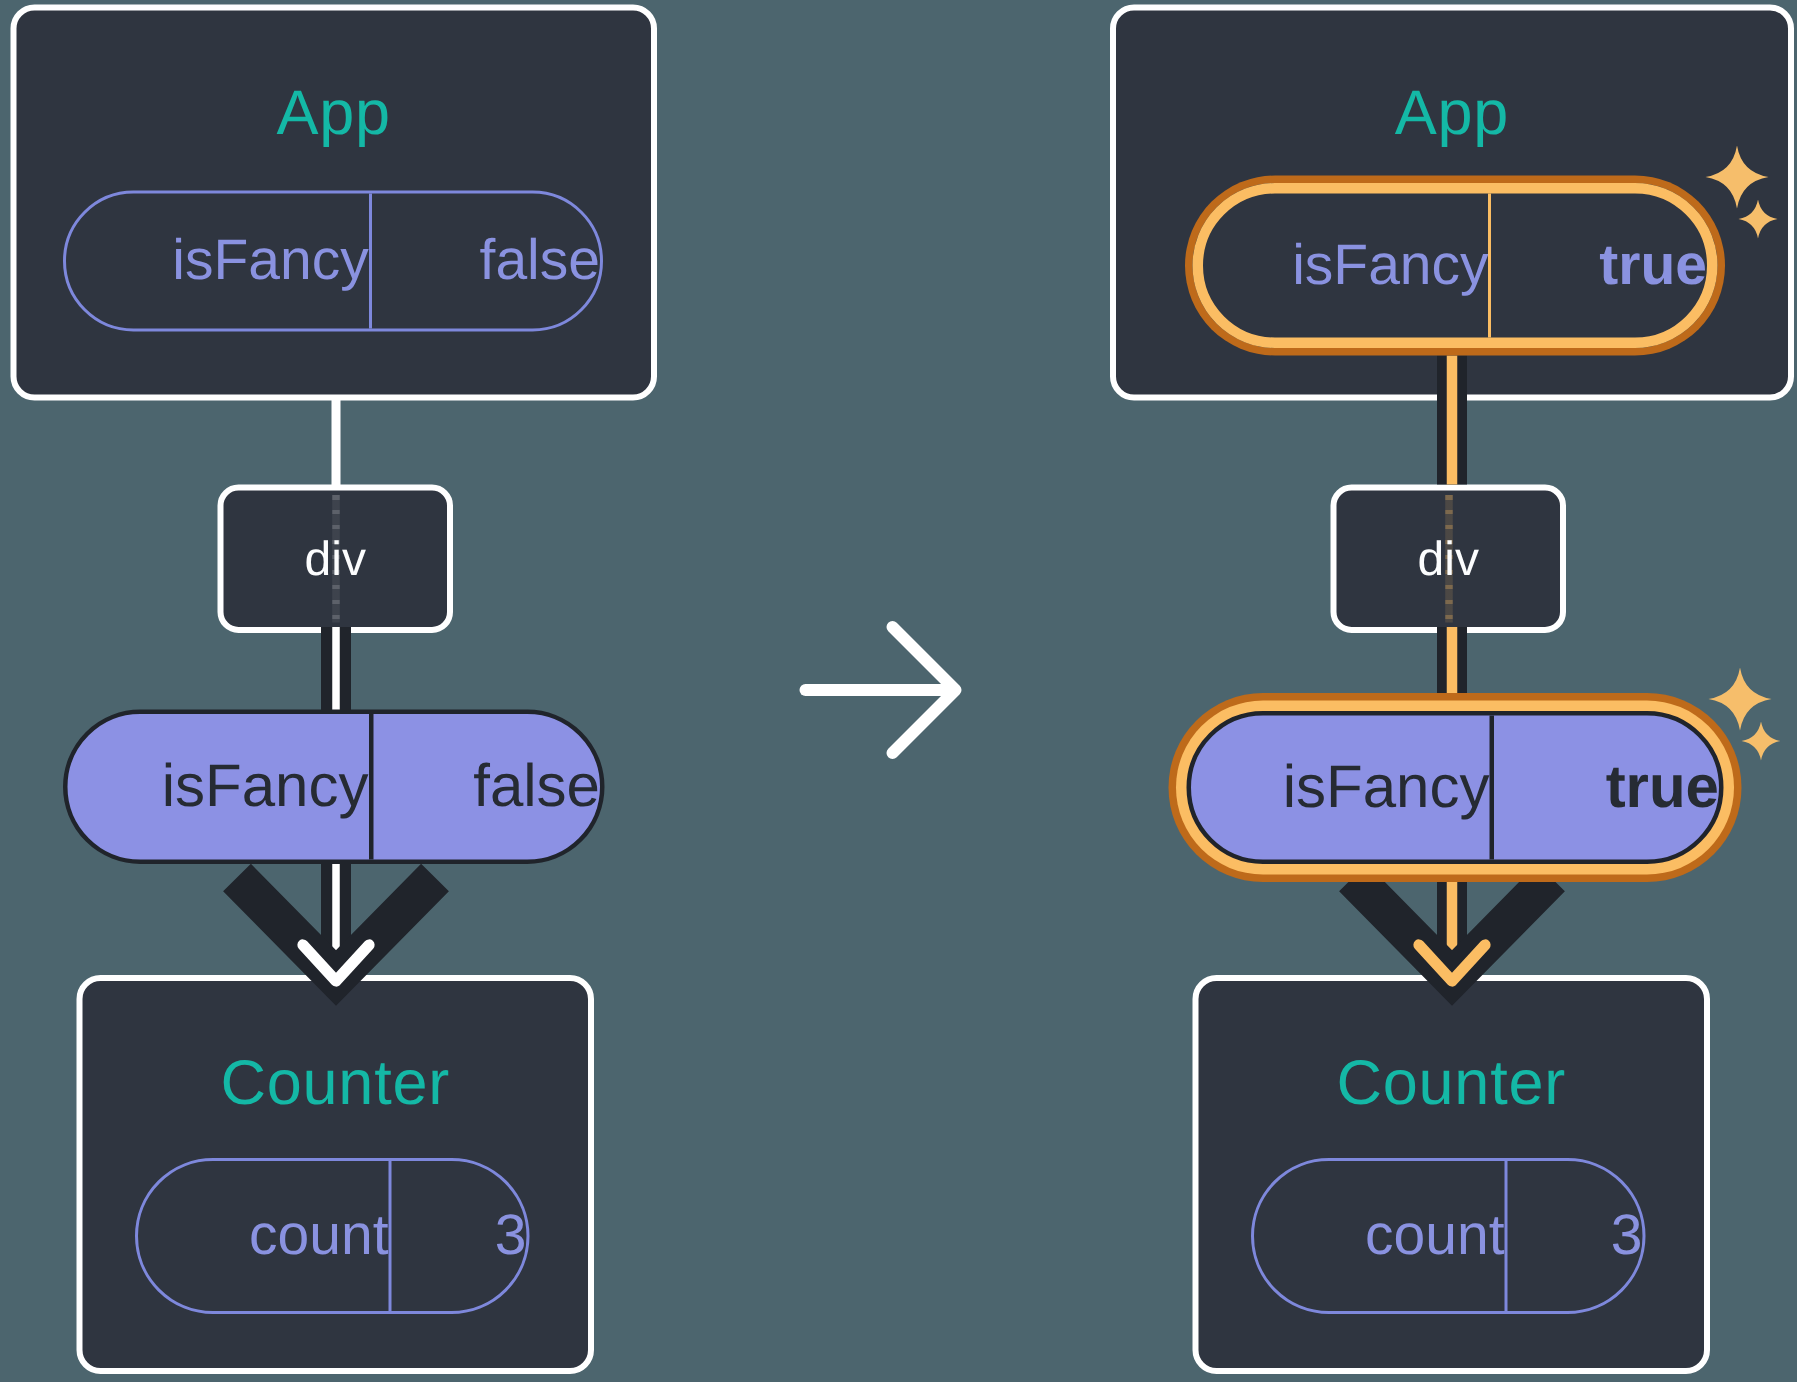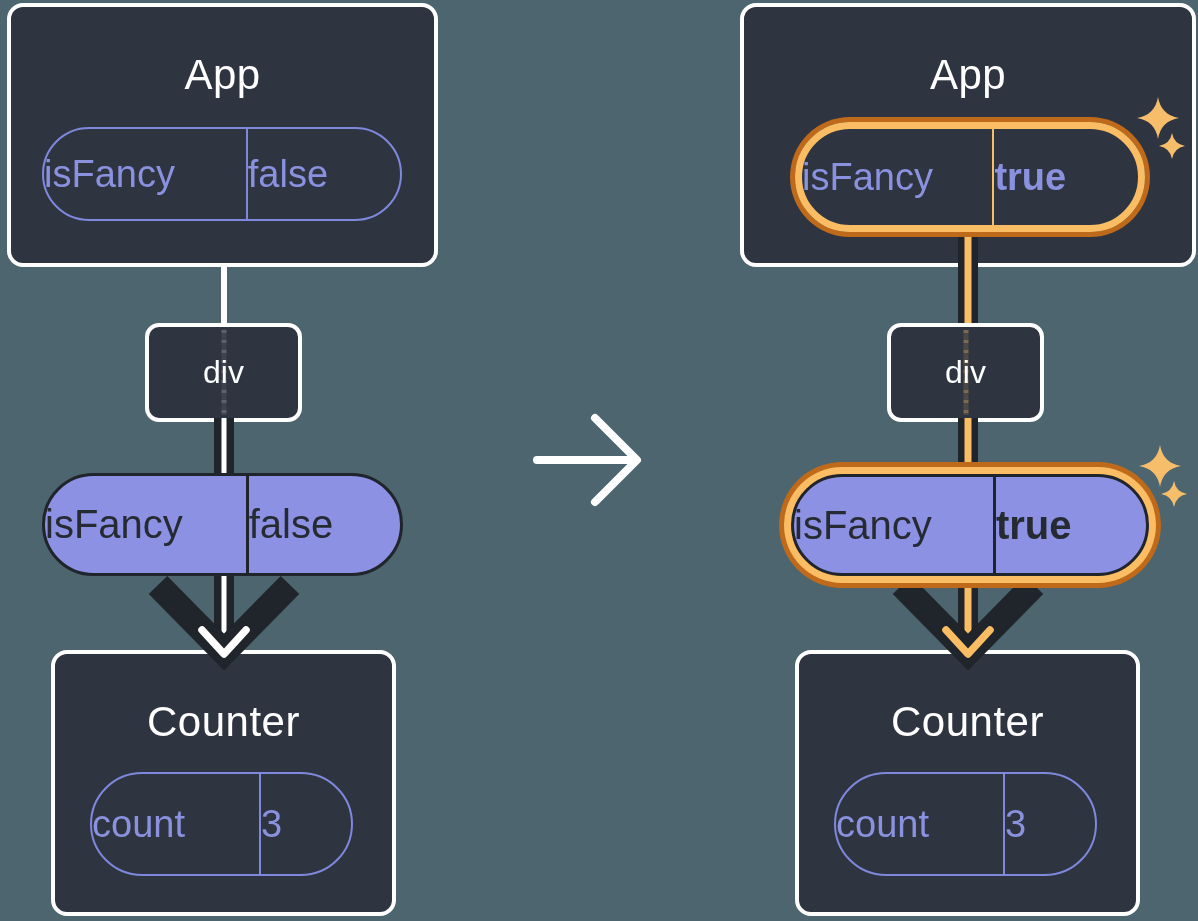--- a/index.html
+++ b/index.html
@@ -6,29 +6,29 @@
     --background:#4C656E; --box-fill:#2F3540; --box-border:#FFFFFF;
     --purple:#8A92E0; --purple-border:#7E88DC; --purple-fill:#8C91E4;
     --dark-ink:#20242B; --ink-on-purple:#262B33;
     --orange-light:#FBBD63; --orange-dark:#BE6A1A; --sparkle:#F6BE6B;
   }
   *{margin:0;padding:0;box-sizing:border-box}
   body{font-family:"Liberation Sans","DejaVu Sans",sans-serif;background:var(--background)}
   .canvas{position:relative;width:1198px;height:921px;background:var(--background);overflow:hidden}
 
   .box{position:absolute;background:var(--box-fill);border:4px solid var(--box-border);border-radius:16px}
-  .box-title{position:absolute;top:44px;left:0;right:0;text-align:center;color:#ffffff;font-size:42px;letter-spacing:.5px}
+  .box-title{position:absolute;top:44px;left:0;right:0;text-align:center;color:#14b8a6;font-size:42px;letter-spacing:.5px}
   .div-box{display:flex;align-items:center;justify-content:center;border-radius:14px}
   .div-label{color:#FCFDFE;font-size:32px;position:relative;z-index:2}
   .pass-line{position:absolute;top:3px;bottom:3px;left:50%;transform:translateX(-50%);width:5px;z-index:1}
   .pass-line.white{background:repeating-linear-gradient(to bottom,rgba(255,255,255,.22) 0 3px,rgba(255,255,255,.07) 3px 10px)}
   .pass-line.orange{background:repeating-linear-gradient(to bottom,rgba(251,189,99,.38) 0 3px,rgba(251,189,99,.14) 3px 10px)}
 
   .pill{position:absolute;display:flex;border-radius:999px;z-index:4}
-  .pill .cell{display:flex;align-items:center;justify-content:flex-start}
+  .pill .cell{display:flex;align-items:center;justify-content:flex-end}
   .pill .name-cell{flex:57 0 0}
   .pill .value-cell{flex:43 0 0}
   .pill.state .name-cell{flex:65 0 0}
   .pill.state .value-cell{flex:35 0 0}
 
   .pill.outline{border:2.5px solid var(--purple-border);color:var(--purple);font-size:38px;background:transparent}
   .pill.outline .value-cell{border-left:2.5px solid var(--purple-border)}
 
   .pill.filled{background:var(--purple-fill);border:3px solid var(--dark-ink);color:var(--ink-on-purple);font-size:40px}
   .pill.filled .value-cell{border-left:3px solid var(--dark-ink)}

